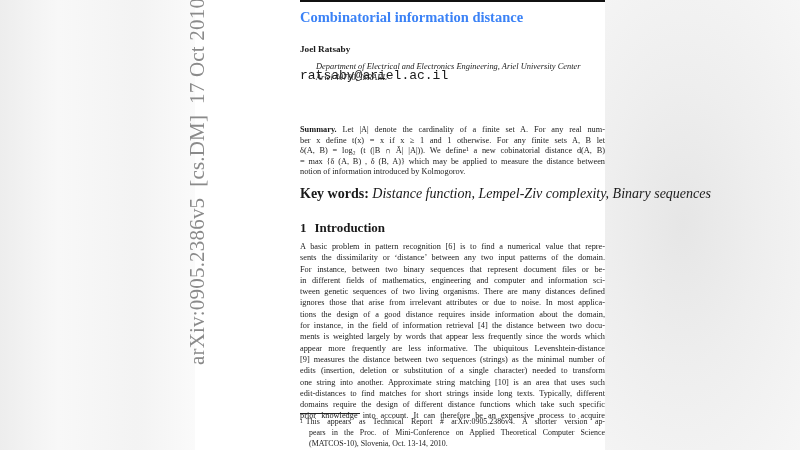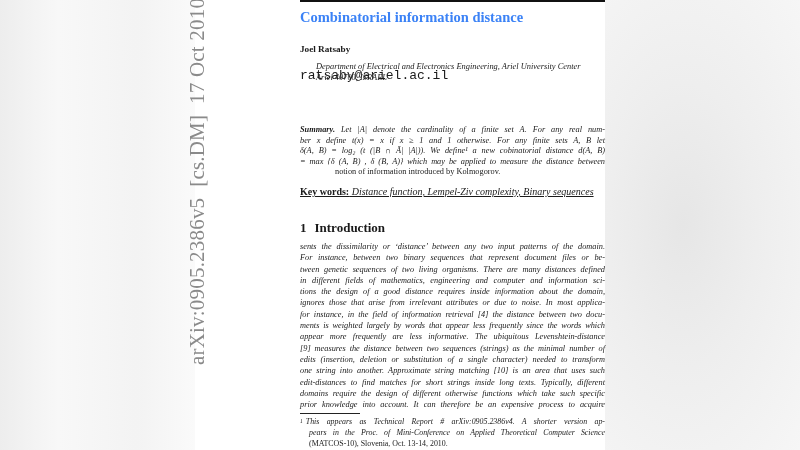--- a/index.html
+++ b/index.html
@@ -45,33 +45,33 @@
     .email {
       position: absolute; left: 300px; top: 68px; font-family: "Liberation Mono", "DejaVu Sans Mono", monospace; font-size: 13px; white-space: nowrap;
     }
     .summary {
       position: absolute; left: 300px; top: 125px; width: 305px;
       font-size: 8.3px; line-height: 10.6px; text-align: justify;
     }
     .summary b, .keywords b { font-weight: bold; }
     .keywords {
       position: absolute; left: 300px; top: 186px; width: 361px;
-      font-size: 10px; white-space: nowrap; text-decoration: underline;
+      font-size: 14px; white-space: nowrap;
     }
     .keywords i { font-style: italic; }
     .section-title {
       position: absolute; left: 300px; top: 220px;
       font-size: 13px; font-weight: bold; white-space: nowrap;
     }
     .section-title span { margin-right: 8px; }
     .body-text {
       position: absolute; left: 300px; top: 241px; width: 305px;
       font-size: 8.3px; line-height: 11.3px; text-align: justify;
     }
-    .body-line { display: block; white-space: nowrap; text-align-last: justify; text-align: justify; font-style: italic; }
+    .body-line { display: block; white-space: nowrap; text-align-last: justify; text-align: justify; }
     .footnote-rule {
       position: absolute; left: 300px; top: 413px; width: 60px; height: 1px; background: #222;
     }
     .footnote {
       position: absolute; left: 300px; top: 417px; width: 305px;
       font-size: 7.9px; line-height: 10.8px; text-align: justify;
     }
     .footnote .mark { font-size: 5.5px; vertical-align: top; margin-right: 3px; position: relative; top: -1px; }
     .fn-indent { padding-left: 9px; display: block; }
   </style>
@@ -93,46 +93,47 @@
   <div>Department of Electrical and Electronics Engineering, Ariel University Center</div>
   <div>Ariel 40700, ISRAEL</div>
 </div>
 <div class="email">ratsaby@ariel.ac.il</div>
 
 <div class="summary">
   <span class="body-line"><b>Summary.</b><span> Let |A| denote the cardinality of a finite set A. For any real num-</span></span>
   <span class="body-line">ber x define t(x) = x if x ≥ 1 and 1 otherwise. For any finite sets A, B let</span>
   <span class="body-line">δ(A, B) = log₂ (t (|B ∩ Ā| |A|)). We define¹ a new cobinatorial distance d(A, B)</span>
   <span class="body-line">= max {δ (A, B) , δ (B, A)} which may be applied to measure the distance between</span>
-  <span style="display:block;white-space:nowrap;margin-left:35px;">notion of information introduced by Kolmogorov.</span>
+  <span style="display:block;white-space:nowrap;">notion of information introduced by Kolmogorov.</span>
 </div>
 
 <div class="keywords">
   <b>Key words:</b><i> Distance function, Lempel-Ziv complexity, Binary sequences</i>
 </div>
 
 <div class="section-title">
   <span>1</span><span>Introduction</span>
 </div>
 
 <div class="body-text">
+  <span class="body-line">A basic problem in pattern recognition [6] is to find a numerical value that repre-</span>
   <span class="body-line">sents the dissimilarity or ‘distance’ between any two input patterns of the domain.</span>
   <span class="body-line">For instance, between two binary sequences that represent document files or be-</span>
+  <span class="body-line">in different fields of mathematics, engineering and computer and information sci-</span>
   <span class="body-line">tween genetic sequences of two living organisms. There are many distances defined</span>
-  <span class="body-line">in different fields of mathematics, engineering and computer and information sci-</span>
+  <span class="body-line">ignores those that arise from irrelevant attributes or due to noise. In most applica-</span>
   <span class="body-line">tions the design of a good distance requires inside information about the domain,</span>
-  <span class="body-line">ignores those that arise from irrelevant attributes or due to noise. In most applica-</span>
   <span class="body-line">for instance, in the field of information retrieval [4] the distance between two docu-</span>
   <span class="body-line">ments is weighted largely by words that appear less frequently since the words which</span>
   <span class="body-line">appear more frequently are less informative. The ubiquitous Levenshtein-distance</span>
   <span class="body-line">[9] measures the distance between two sequences (strings) as the minimal number of</span>
   <span class="body-line">edits (insertion, deletion or substitution of a single character) needed to transform</span>
   <span class="body-line">one string into another. Approximate string matching [10] is an area that uses such</span>
   <span class="body-line">edit-distances to find matches for short strings inside long texts. Typically, different</span>
-  <span class="body-line">domains require the design of different otherwise functions which take such specific</span>
+  <span class="body-line">domains require the design of different distance functions which take such specific</span>
   <span class="body-line">prior knowledge into account. It can therefore be an expensive process to acquire</span>
 </div>
 
 <div class="footnote-rule"></div>
 <div class="footnote">
   <span class="body-line"><span class="mark">1</span><span>This appears as Technical Report # arXiv:0905.2386v4. A shorter version ap-</span></span>
   <span class="fn-indent body-line">pears in the Proc. of Mini-Conference on Applied Theoretical Computer Science</span>
   <span class="fn-indent" style="white-space:nowrap;">(MATCOS-10), Slovenia, Oct. 13-14, 2010.</span>
 </div>
 

